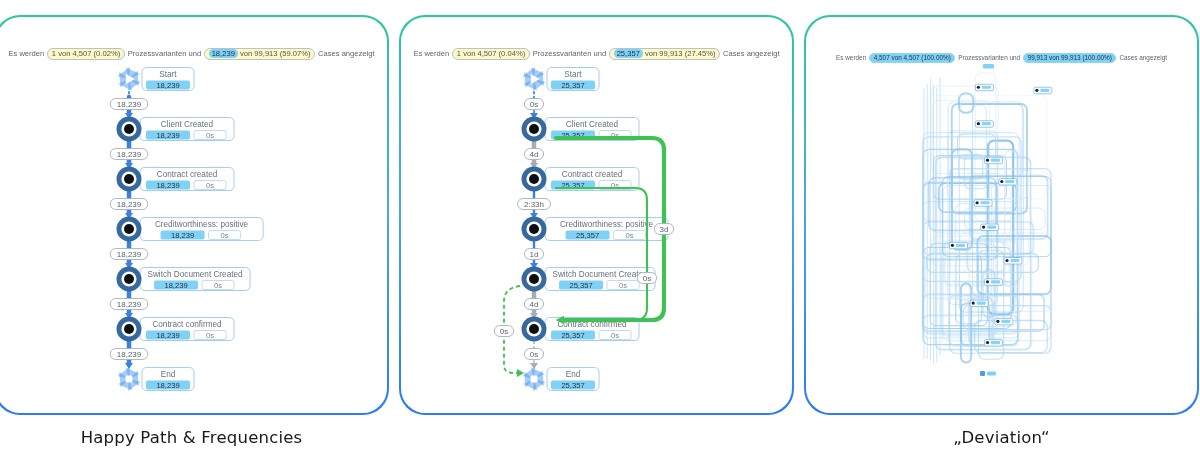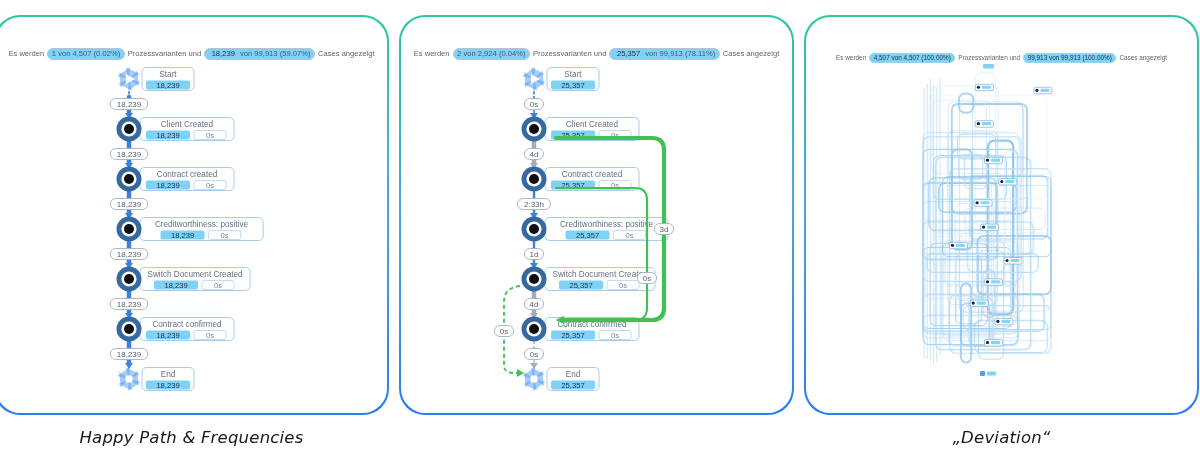--- a/index.html
+++ b/index.html
@@ -5,28 +5,28 @@
   html,body{margin:0;padding:0;}
   body{width:1200px;height:464px;background:#ffffff;font-family:"Liberation Sans",sans-serif;overflow:hidden;}
   .row{display:flex;gap:42px;padding:15px 10px 0 10px;}
   .col{display:flex;flex-direction:column;align-items:center;width:363px;}
   .card{width:395px;height:400px;border-radius:26px;box-sizing:border-box;padding:1.6px;
         background:linear-gradient(180deg,#2fc79f 0%,#49a9dc 48%,#2e7bf2 100%);}
   .card-inner{position:relative;width:100%;height:100%;background:#fff;border-radius:24.5px;overflow:hidden;}
   .stats{position:absolute;top:31px;left:0;right:0;display:flex;justify-content:center;align-items:center;
          gap:3px;font-size:7.6px;color:#5b6570;white-space:nowrap;z-index:3;}
   .stats--small{font-size:6.4px;top:36px;}
-  .pill{display:inline-block;border:1px solid #b6c2ce;border-radius:7px;padding:0.5px 3.5px;background:#7dd3fc;color:#4d5862;}
+  .pill{display:inline-block;border:1px solid #b6c2ce;border-radius:7px;padding:0.5px 3.5px;background:#fef9c3;color:#4d5862;}
   .pill .hl{background:#7fd2f5;border-radius:5px;padding:0 3px;color:#273242;}
   .pill .hl:empty{display:none;}
   .pill.filled{background:#7fd2f5;border-color:#90d7f1;}
   .pill.filled .hl{background:transparent;padding:0;}
   svg.canvas{position:absolute;left:0;top:0;z-index:2;}
   .caption{margin-top:13px;font-size:16.5px;color:#16191d;font-weight:500;letter-spacing:.2px;
-           font-family:"DejaVu Sans","Liberation Sans",sans-serif;font-style:italic;}
+           font-family:"DejaVu Sans","Liberation Sans",sans-serif;}
 </style>
 </head>
 <body>
 
 <div class="row">
 
   <div class="col">
     <div class="card">
       <div class="card-inner">
         <div class="stats">
@@ -171,23 +171,23 @@
       </div>
     </div>
     <div class="caption">Happy Path &amp; Frequencies</div>
   </div>
 
   <div class="col">
     <div class="card">
       <div class="card-inner">
         <div class="stats">
           <span>Es werden</span>
-          <span class="pill"><span class="rest">2 von 2,924 (0.04%)</span></span>
+          <span class="pill"><span class="rest">1 von 4,507 (0.04%)</span></span>
           <span>Prozessvarianten und</span>
-          <span class="pill"><span class="hl">25,357</span><span class="rest"> von 99,913 (78.11%)</span></span>
+          <span class="pill"><span class="hl">25,357</span><span class="rest"> von 99,913 (27.45%)</span></span>
           <span>Cases angezeigt</span>
         </div>
         <svg id="diagram-1" class="canvas" width="363" height="400" viewBox="0 0 363 400">
             <g>
               <line x1="133" y1="75" x2="133" y2="97" stroke="#3b82e0" stroke-width="1.8" stroke-linecap="round" stroke-dasharray="1.5,3.2"></line>
               <polygon points="129,96 137,96 133,102" fill="#3b82e0"></polygon>
             </g>
             <g>
               <line x1="133" y1="125" x2="133" y2="147" stroke="#a8adb5" stroke-width="4.5" stroke-linecap="round"></line>
               <polygon points="129,146 137,146 133,152" fill="#a8adb5"></polygon>

